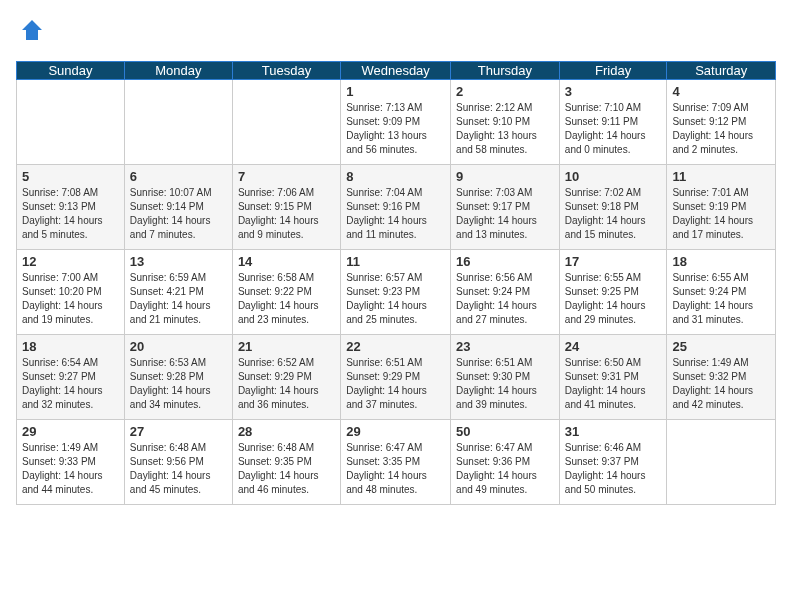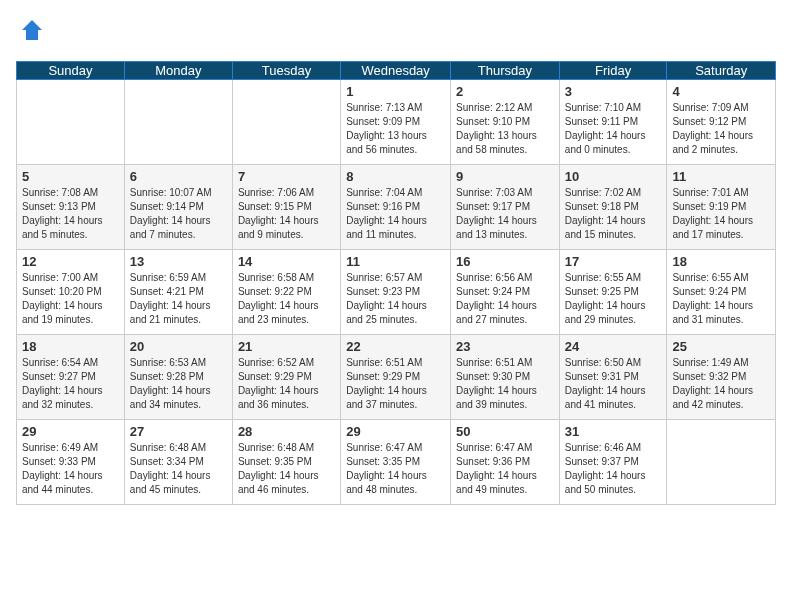--- a/index.html
+++ b/index.html
@@ -275,28 +275,28 @@
         <td>
           <span class="day-num">25</span>
           <div class="day-info">Sunrise: 1:49 AM
 Sunset: 9:32 PM
 Daylight: 14 hours and 42 minutes.</div>
         </td>
       </tr>
       <tr>
         <td>
           <span class="day-num">29</span>
-          <div class="day-info">Sunrise: 6:49 AM
+          <div class="day-info">Sunrise: 1:49 AM
 Sunset: 9:33 PM
 Daylight: 14 hours and 44 minutes.</div>
         </td>
         <td>
           <span class="day-num">27</span>
           <div class="day-info">Sunrise: 6:48 AM
-Sunset: 3:34 PM
+Sunset: 9:56 PM
 Daylight: 14 hours and 45 minutes.</div>
         </td>
         <td>
           <span class="day-num">28</span>
           <div class="day-info">Sunrise: 6:48 AM
 Sunset: 9:35 PM
 Daylight: 14 hours and 46 minutes.</div>
         </td>
         <td>
           <span class="day-num">29</span>

